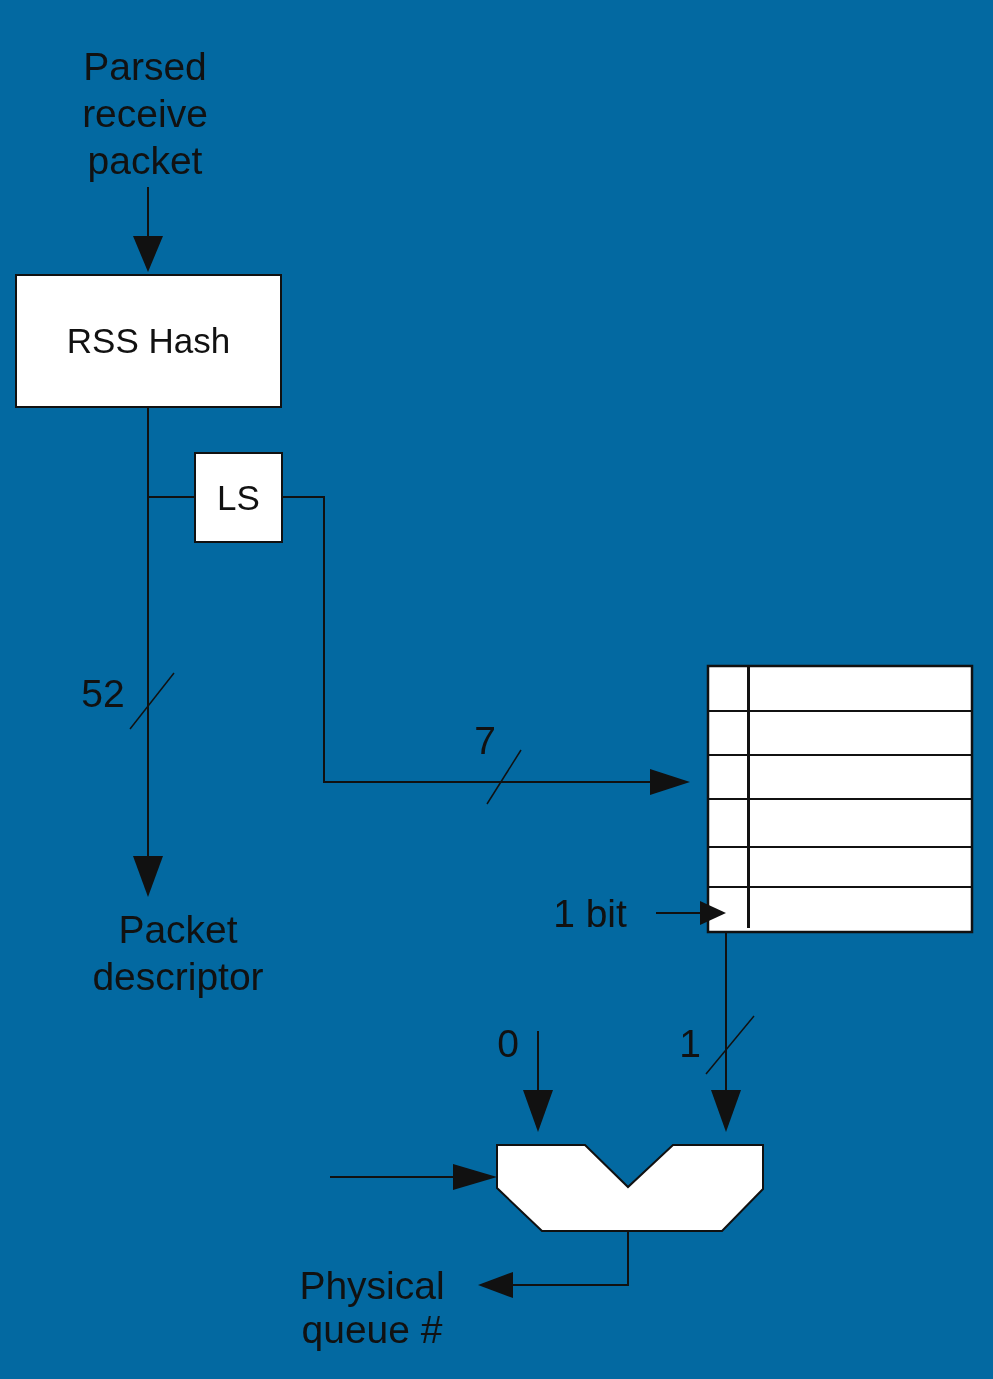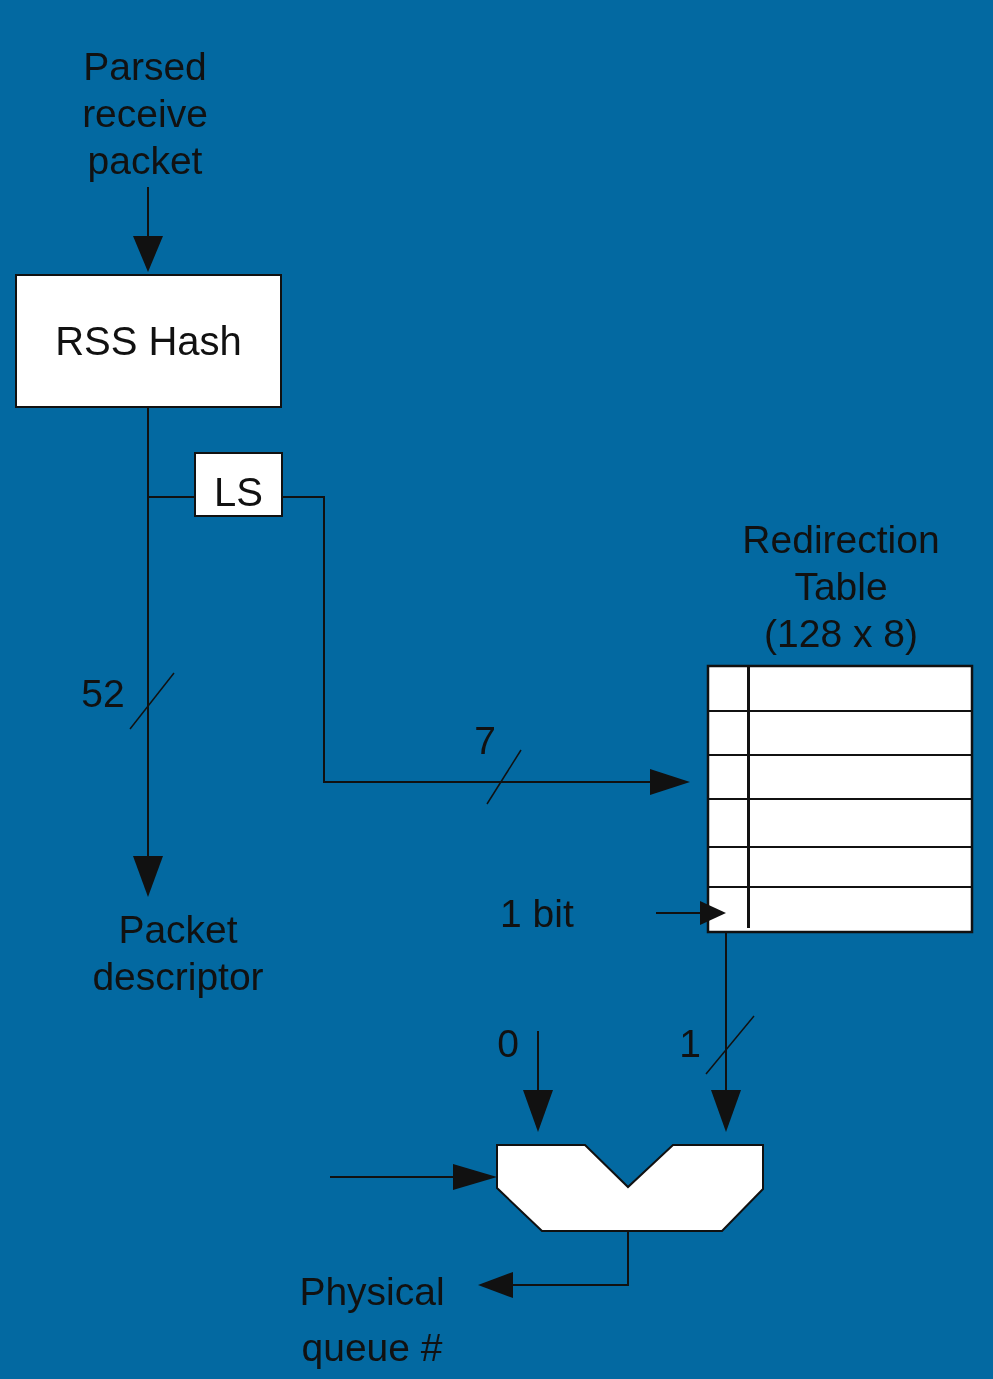--- a/index.html
+++ b/index.html
@@ -21,21 +21,21 @@
   }
   .box{
     position:absolute;
     border:2px solid #111111;
     box-sizing:border-box;
     background:#ffffff;
     display:flex;
     align-items:center;
     justify-content:center;
     color:#111111;
-    font-size:40px;
+    font-size:35px;
   }
   .stroke{fill:none;stroke:#111111;stroke-width:2;}
   .thin{fill:none;stroke:#111111;stroke-width:1.5;}
   .head{fill:#111111;stroke:none;}
 </style>
 </head>
 <body>
 
 <div class="canvas">
 
@@ -104,38 +104,35 @@
   </svg>
 
   <div class="label" style="left:45px;top:43px;width:200px;">Parsed
 receive
 packet</div>
 
   <div class="box" style="left:15px;top:274px;width:267px;height:134px;">
     <span>RSS Hash</span>
   </div>
 
-  <div class="box" style="left:194px;top:452px;width:89px;height:65px;align-items:flex-end;">
+  <div class="box" style="left:194px;top:452px;width:89px;height:91px;">
     <span>LS</span>
   </div>
 
   <div class="label" style="left:63px;top:670px;width:80px;">52</div>
 
   <div class="label" style="left:78px;top:906px;width:200px;">Packet
 descriptor</div>
 
   <div class="label" style="left:455px;top:717px;width:60px;">7</div>
 
-  <div class="label" style="left:691px;top:516px;width:300px;">Redirection
-Table
-(128 x 8)</div>
 
-  <div class="label" style="left:500px;top:890px;width:120px;text-align:left;">1 bit</div>
+  <div class="label" style="left:530px;top:890px;width:120px;text-align:center;">1 bit</div>
 
   <div class="label" style="left:478px;top:1020px;width:60px;">0</div>
 
   <div class="label" style="left:660px;top:1020px;width:60px;">1</div>
 
 
-  <div class="label" style="left:252px;top:1264px;width:240px;line-height:56px;">Physical
+  <div class="label" style="left:252px;top:1264px;width:240px;line-height:44px;">Physical
 queue #</div>
 
 </div>
 
 </body></html>

